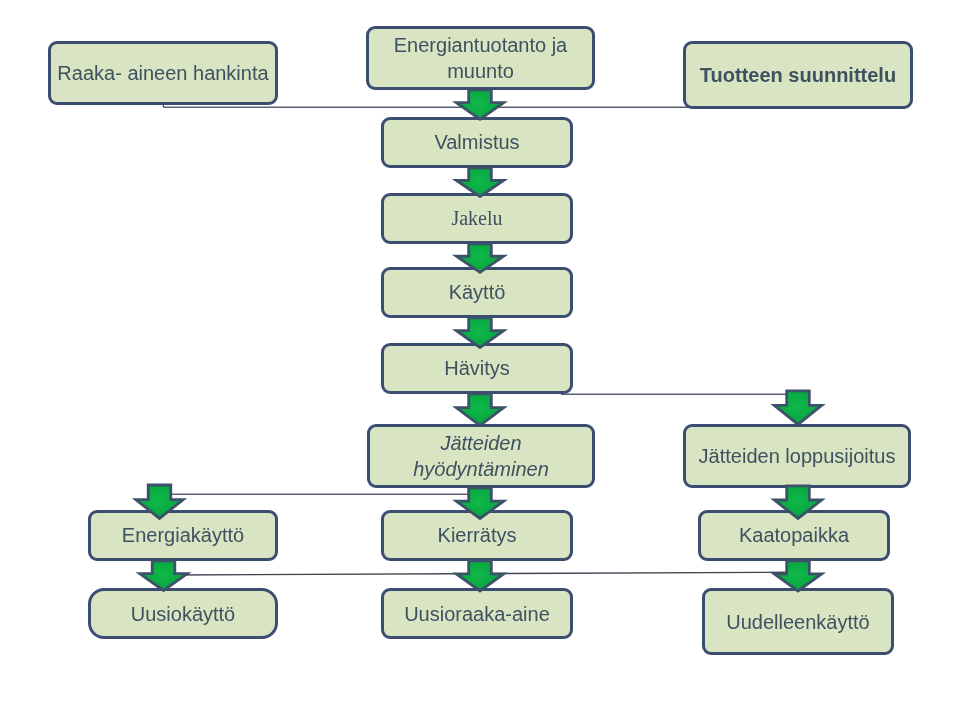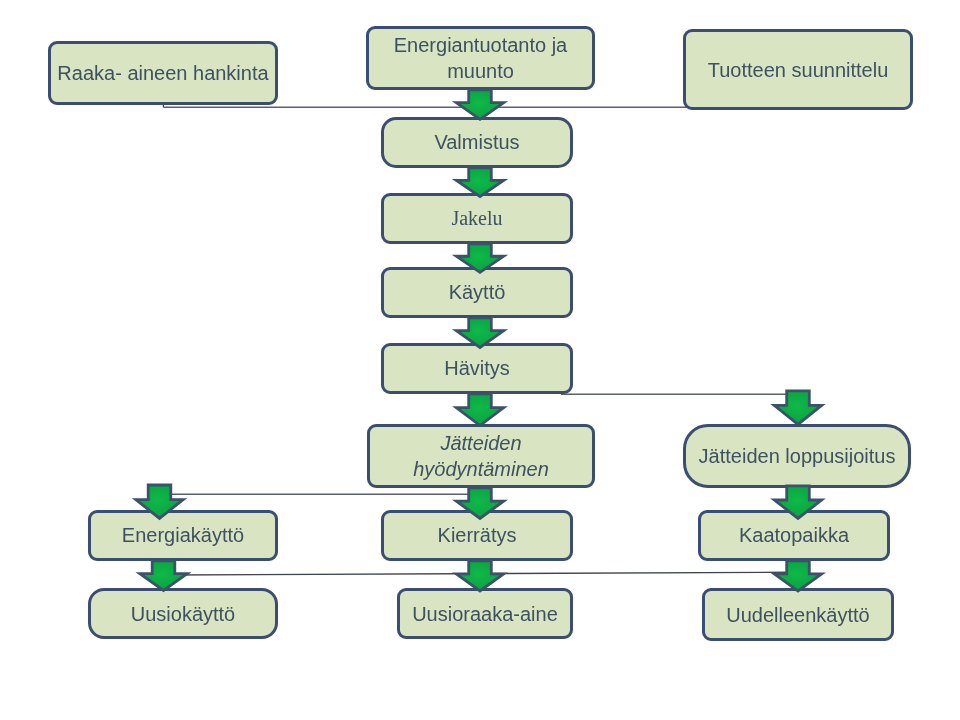--- a/index.html
+++ b/index.html
@@ -42,27 +42,27 @@
       <polygon points="468.7,487.9 491.3,487.9 491.3,501.16749999999996 503.7,501.16749999999996 480,518.4 456.3,501.16749999999996 468.7,501.16749999999996" fill="url(#agrad2)" stroke="#3c5268" stroke-width="2.8" stroke-linejoin="miter"></polygon>
       <polygon points="148.2,485 170.8,485 170.8,499.529 183.2,499.529 159.5,518.4 135.8,499.529 148.2,499.529" fill="url(#agrad2)" stroke="#3c5268" stroke-width="2.8" stroke-linejoin="miter"></polygon>
       <polygon points="786.7,485.8 809.3,485.8 809.3,499.981 821.7,499.981 798,518.4 774.3,499.981 786.7,499.981" fill="url(#agrad2)" stroke="#3c5268" stroke-width="2.8" stroke-linejoin="miter"></polygon>
       <polygon points="468.7,560.8 491.3,560.8 491.3,573.937 503.7,573.937 480,591 456.3,573.937 468.7,573.937" fill="url(#agrad2)" stroke="#3c5268" stroke-width="2.8" stroke-linejoin="miter"></polygon>
       <polygon points="152.2,560.8 174.8,560.8 174.8,573.7194999999999 187.2,573.7194999999999 163.5,590.5 139.8,573.7194999999999 152.2,573.7194999999999" fill="url(#agrad2)" stroke="#3c5268" stroke-width="2.8" stroke-linejoin="miter"></polygon>
       <polygon points="786.7,560.8 809.3,560.8 809.3,573.937 821.7,573.937 798,591 774.3,573.937 786.7,573.937" fill="url(#agrad2)" stroke="#3c5268" stroke-width="2.8" stroke-linejoin="miter"></polygon>
     </svg>
   <div class="node" style="left: 48px; top: 41px; width: 230px; height: 64px;">Raaka- aineen hankinta</div>
   <div class="node" style="left: 366px; top: 25.8px; width: 229px; height: 64px;">Energiantuotanto ja
 muunto</div>
-  <div class="node" style="left: 683px; top: 29px; width: 230px; height: 81px;">Tuotteen suunnittelu</div>
-  <div class="node" style="left: 381px; top: 116.8px; width: 192px; height: 51px; border-radius: 15px;">Valmistus</div>
+  <div class="node" style="left: 683px; top: 41px; width: 230px; height: 68px; font-weight: bold;">Tuotteen suunnittelu</div>
+  <div class="node" style="left: 381px; top: 116.8px; width: 192px; height: 51px;">Valmistus</div>
   <div class="node" style="left: 381px; top: 192.9px; width: 192px; height: 51px; font-family: Liberation Serif, serif;">Jakelu</div>
   <div class="node" style="left: 381px; top: 266.8px; width: 192px; height: 51px; text-align: center;">Käyttö</div>
   <div class="node" style="left: 381px; top: 342.9px; width: 192px; height: 51px;">Hävitys</div>
   <div class="node" style="left: 367px; top: 423.6px; width: 228px; height: 64.3px; font-style: italic;">Jätteiden
 hyödyntäminen</div>
-  <div class="node" style="left: 683px; top: 423.6px; width: 228px; height: 64.3px; border-radius: 25px;">Jätteiden loppusijoitus</div>
+  <div class="node" style="left: 683px; top: 423.6px; width: 228px; height: 64.3px;">Jätteiden loppusijoitus</div>
   <div class="node" style="left: 88px; top: 509.8px; width: 190px; height: 51px;">Energiakäyttö</div>
   <div class="node" style="left: 381px; top: 509.8px; width: 192px; height: 51px;">Kierrätys</div>
   <div class="node" style="left: 698px; top: 509.8px; width: 192px; height: 51px;">Kaatopaikka</div>
   <div class="node" style="left: 88px; top: 588px; width: 190px; height: 51px; border-radius: 16px;">Uusiokäyttö</div>
-  <div class="node" style="left: 381px; top: 588px; width: 176px; height: 51px; margin-left: 16px;">Uusioraaka-aine</div>
-  <div class="node" style="left: 702px; top: 588px; width: 192px; height: 53px;">Uudelleenkäyttö</div>
+  <div class="node" style="left: 381px; top: 588px; width: 192px; height: 51px;">Uusioraaka-aine</div>
+  <div class="node" style="left: 702px; top: 588px; width: 192px; height: 67px;">Uudelleenkäyttö</div>
 </div>
 
 </body></html>

